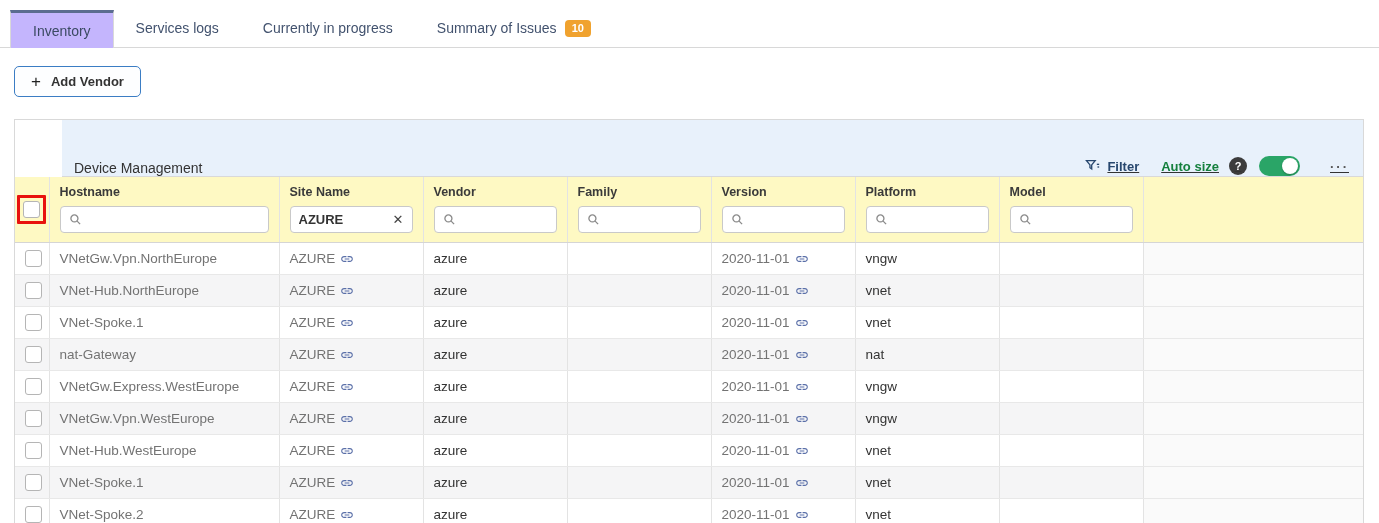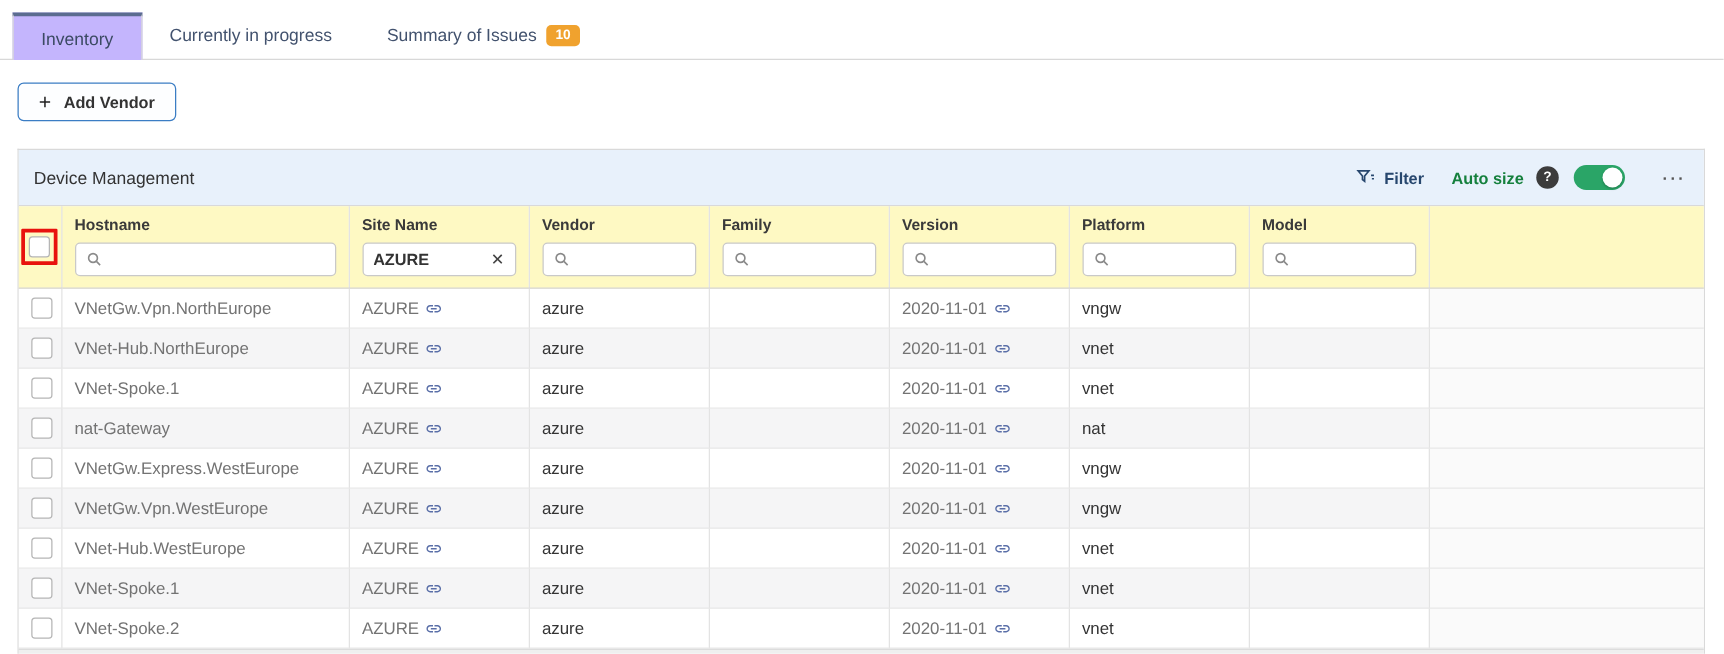--- a/index.html
+++ b/index.html
@@ -17,24 +17,24 @@
 
   
   .actions { padding:18px 0 0 14px; }
   .btn-add { display:inline-flex; align-items:center; gap:10px; background:#fdfeff;
     border:1px solid #3b7dc4; border-radius:5px; padding:7px 16px; font-size:13px; font-weight:bold;
     color:#333; cursor:pointer; }
   .btn-add .plus { font-size:17px; font-weight:400; line-height:14px; color:#222; }
 
   
   .panel { margin:22px 15px 0 14px; border:1px solid #d9d9d9; border-bottom:none; background:#fff; }
-  .panel-header { height:45px; background:#e8f1fb; display:flex; align-items:center;
-    justify-content:space-between; padding:0 14px 0 12px; border-bottom:1px solid #d9d9d9; }
+  .panel-header { height:57px; background:#e8f1fb; display:flex; align-items:flex-end;
+    justify-content:space-between; padding:0 14px 0 12px; border-bottom:1px solid #d9d9d9;margin-left:47px; }
   .panel-title { font-size:14px; color:#333; }
-  .panel-controls { display:flex; align-items:center; gap:10px; }
+  .panel-controls { display:flex; align-items:center; gap:10px;text-decoration:underline; }
   .filter-ctl { display:flex; align-items:center; gap:6px; color:#27476e; font-weight:bold;
     font-size:13px; cursor:pointer; margin-right:12px; }
   .autosize-label { font-size:13px; font-weight:bold; color:#15803d; }
   .help-circle { width:18px; height:18px; border-radius:50%; background:#3c3c3c; color:#fff;
     font-size:11px; font-weight:bold; display:flex; align-items:center; justify-content:center; cursor:pointer; }
   .toggle { width:41px; height:20px; border-radius:10px; background:#2aa567; position:relative; cursor:pointer; margin-left:2px; }
   .toggle .knob { position:absolute; right:2px; top:2px; width:16px; height:16px; border-radius:50%;
     background:#fff; box-shadow:0 1px 2px rgba(0,0,0,.25); }
   .more-dots { margin-left:20px; color:#555; letter-spacing:2px; font-weight:bold; font-size:13px; cursor:pointer; }
 
@@ -65,20 +65,23 @@
   .cell-plain { color:#333; }
 
   .panel-footer { height:12px; background:#efefef; border-top:1px solid #dcdcdc; }
 </style>
 </head>
 <body>
 
 <div class="tabbar">
   <div class="tab active">
     <span>Inventory</span>
+  </div>
+  <div class="tab">
+    <span>Services logs</span>
   </div>
   <div class="tab">
     <span>Currently in progress</span>
   </div>
   <div class="tab">
     <span>Summary of Issues</span>
     <span class="badge">10</span>
   </div>
 </div>
 

